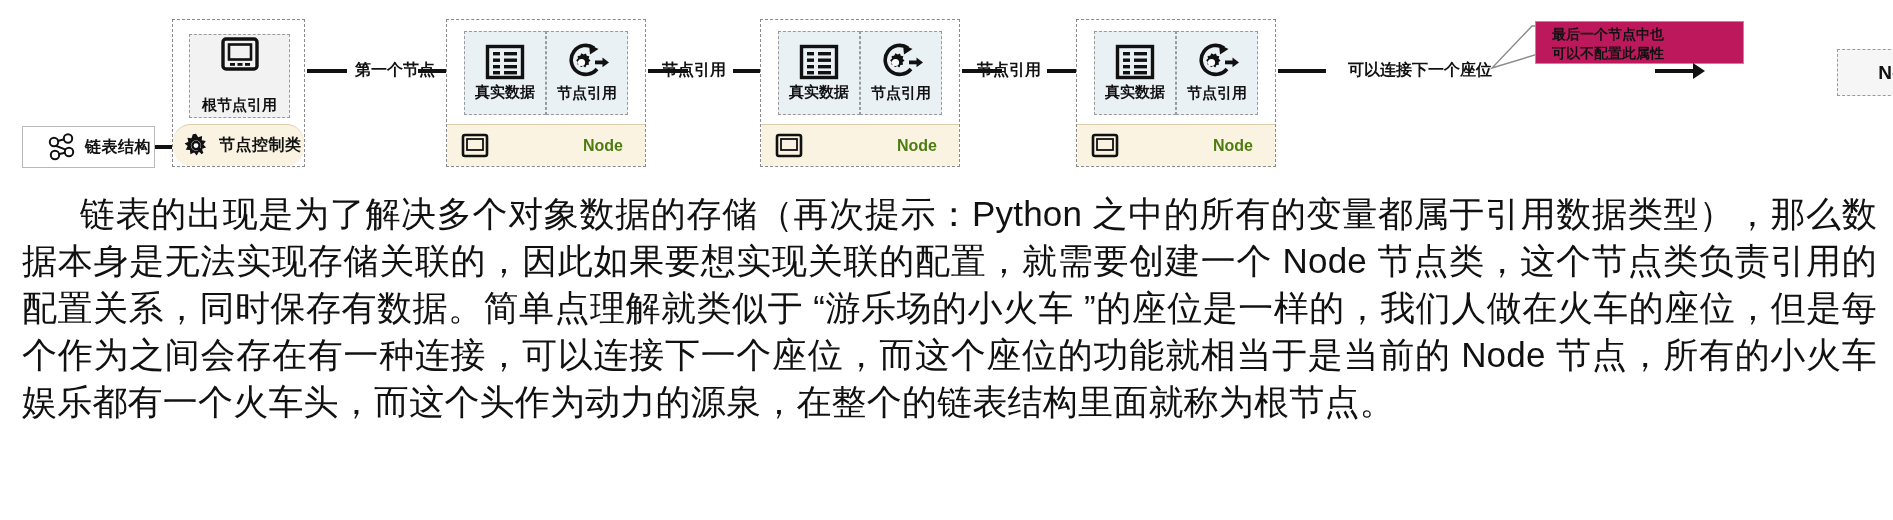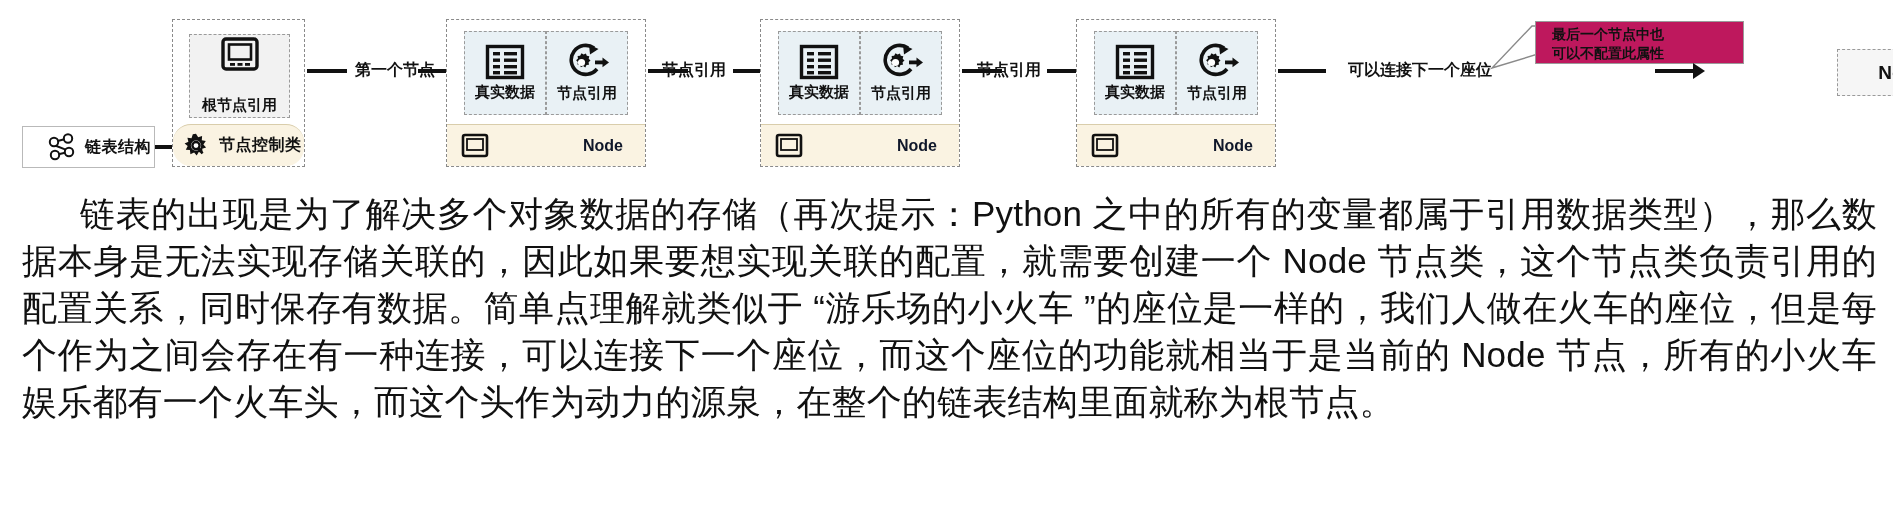--- a/index.html
+++ b/index.html
@@ -142,21 +142,21 @@
     border-top: 1px solid #d9cdab;
     box-sizing: border-box;
     display: flex;
     align-items: center;
     justify-content: space-between;
     padding: 0 22px 0 14px;
   }
   .node-card .node-name {
     font-weight: bold;
     font-size: 16px;
-    color: #0f172a;
+    color: #4d7c0f;
   }
 
   .slot-label {
     font-weight: bold;
     font-size: 15px;
     color: #111;
     white-space: nowrap;
   }
 
   

